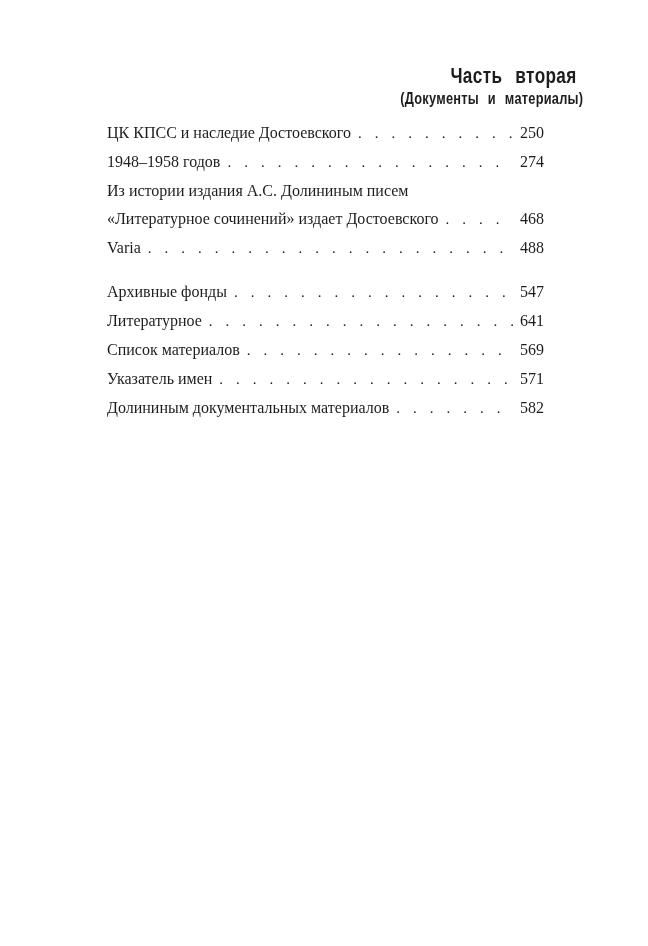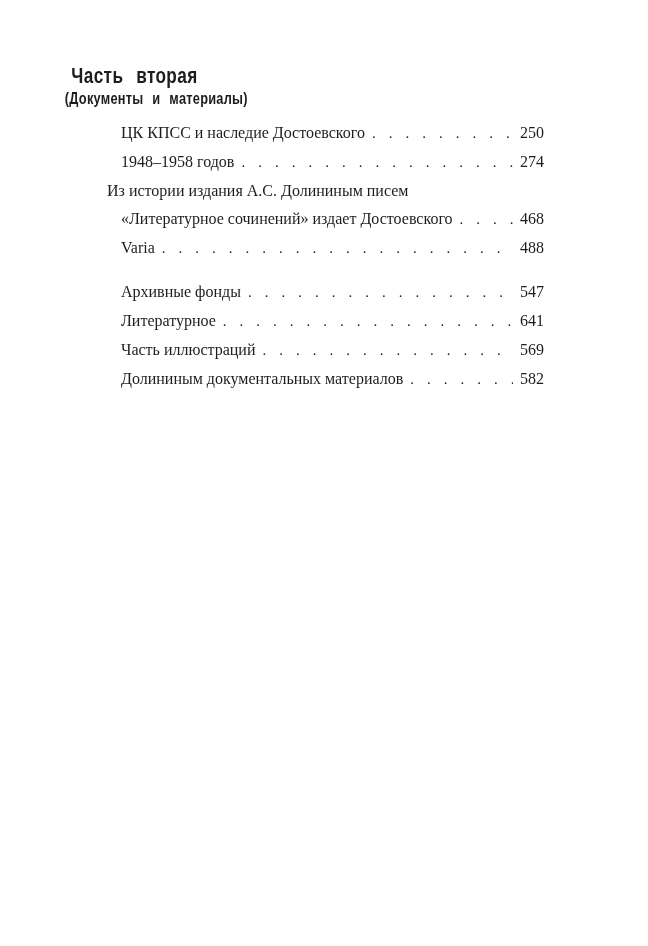--- a/index.html
+++ b/index.html
@@ -8,21 +8,21 @@
     background: #ffffff;
     font-family: "Liberation Serif", "DejaVu Serif", serif;
     color: #1d1d1b;
     overflow: hidden;
   }
   .page {
     width: 648px;
     height: 946px;
     padding-top: 64px;
   }
-  .heading-block { text-align: left; }
+  .heading-block { text-align: right; }
   .title {
     font-family: "Liberation Sans", "DejaVu Sans", sans-serif;
     font-weight: bold;
     font-size: 22px;
     line-height: 24px;
     letter-spacing: 0.5px;
     word-spacing: 0.45em;
     transform: scaleX(0.78);
     transform-origin: 50% 50%;
   }
@@ -42,21 +42,20 @@
     padding: 0 104px 0 107px;
     font-size: 16px;
   }
   .toc-back { margin-top: 26px; }
   .entry { margin-bottom: 11px; }
   .entry-line { line-height: 17px; }
   .entry-row {
     display: flex;
     align-items: baseline;
     line-height: 17px;
-    margin-left: 14px;
   }
   .entry-title { flex: 0 0 auto; }
   .leader {
     flex: 1 1 auto;
     min-width: 0;
     overflow: hidden;
     white-space: nowrap;
     margin-left: 7px;
     margin-right: 7px;
     font-size: 15px;
@@ -123,23 +122,30 @@
       </div>
       <div class="entry">
         <div class="entry-row">
           <span class="entry-title">Литературное</span>
           <span class="leader"></span>
           <span class="page-num">641</span>
         </div>
       </div>
       <div class="entry">
         <div class="entry-row">
-          <span class="entry-title">Часть иллюстраций</span>
+          <span class="entry-title">Список материалов</span>
           <span class="leader"></span>
           <span class="page-num">569</span>
+        </div>
+      </div>
+      <div class="entry">
+        <div class="entry-row">
+          <span class="entry-title">Указатель имен</span>
+          <span class="leader"></span>
+          <span class="page-num">571</span>
         </div>
       </div>
       <div class="entry">
         <div class="entry-row">
           <span class="entry-title">Долининым документальных материалов</span>
           <span class="leader"></span>
           <span class="page-num">582</span>
         </div>
       </div>
     </div>

